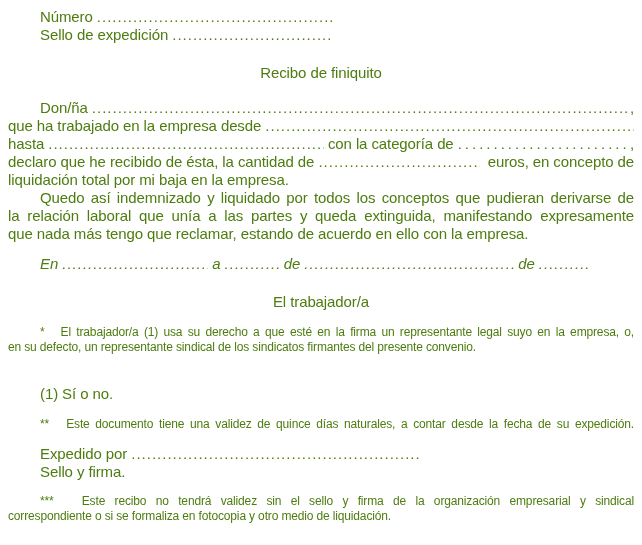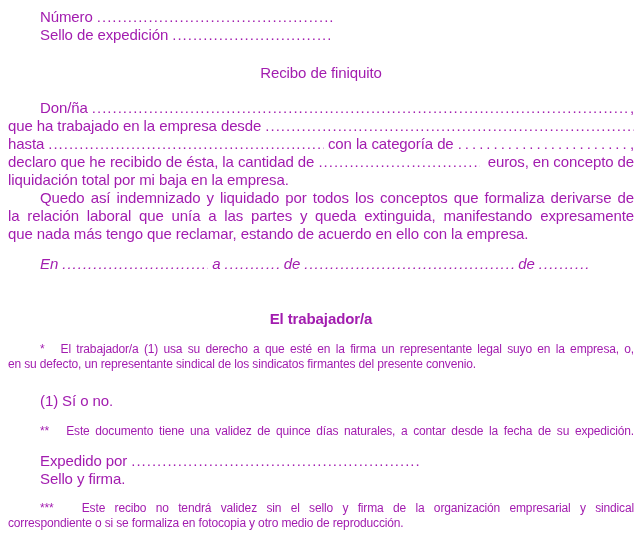--- a/index.html
+++ b/index.html
@@ -3,21 +3,21 @@
 <meta charset="utf-8">
 <style>
   html, body { margin: 0; padding: 0; background: #ffffff; }
   .page {
     position: relative;
     width: 642px;
     height: 545px;
     box-sizing: border-box;
     padding: 8px 8px 0 8px;
     background: #ffffff;
-    color: #a21caf;
+    color: #4d7c0f;
     font-family: "Liberation Sans", sans-serif;
     font-size: 15px;
     line-height: 18px;
     overflow: hidden;
   }
   .line { overflow: hidden; letter-spacing: -0.1px; white-space: nowrap; }
   .line.flex { display: flex; align-items: baseline; white-space: normal; }
   .t { white-space: pre; flex: 0 0 auto; }
   .dots {
     overflow: hidden;
@@ -51,22 +51,22 @@
   [data-name="footnote-1-line-1"],
   [data-name="footnote-2-line"],
   [data-name="footnote-3-line-1"] { text-align: justify; text-align-last: justify; }
 
   
   [data-name^="footnote-"] { font-size: 12px; line-height: 15px; letter-spacing: -0.15px; }
 
   
   [data-name="document-title"]    { margin: 20px 0 17px 0; }
   [data-name="en-fecha-line"]     { margin-top: 12px; font-style: italic; }
-  [data-name="trabajador-heading"]{ margin: 37px 0 14px 0; font-weight: bold; }
-  [data-name="si-o-no-line"]      { margin-top: 20px; }
+  [data-name="trabajador-heading"]{ margin: 20px 0 14px 0; }
+  [data-name="si-o-no-line"]      { margin-top: 30px; }
   [data-name="footnote-2-line"]   { margin-top: 14px; }
   [data-name="expedido-por-line"] { margin-top: 13px; text-align: center; }
   [data-name="sello-firma-line"]  { }
   [data-name="footnote-3-line-1"] { margin-top: 13px; }
 </style>
 </head>
 <body>
 
 <div class="page" data-name="finiquito-document-page">
   <div id="doc-lines" data-name="document-body">
@@ -94,21 +94,21 @@
         <span class="t" data-name="text-segment"> con la categoría de </span>
         <span class="dots sp" data-name="dotted-blank" style="flex: 1 1 0px;">............................................................................................................................................................................................................................</span>
         <span class="t" data-name="text-segment">,</span>
       </div>
       <div class="line flex" data-name="cantidad-euros-line">
         <span class="t" data-name="text-segment">declaro que he recibido de ésta, la cantidad de </span>
         <span class="dots" data-name="dotted-blank" style="flex: 1 1 0px;">............................................................................................................................................................................................................................</span>
         <span class="t" data-name="text-segment">  euros, en concepto de</span>
       </div>
       <div class="line" data-name="liquidacion-line">liquidación total por mi baja en la empresa.</div>
-      <div class="line" data-name="quedo-line">Quedo así indemnizado y liquidado por todos los conceptos que formaliza derivarse de</div>
+      <div class="line" data-name="quedo-line">Quedo así indemnizado y liquidado por todos los conceptos que pudieran derivarse de</div>
       <div class="line" data-name="relacion-line">la relación laboral que unía a las partes y queda extinguida, manifestando expresamente</div>
       <div class="line" data-name="reclamar-line">que nada más tengo que reclamar, estando de acuerdo en ello con la empresa.</div>
       <div class="line flex" data-name="en-fecha-line">
         <span class="t" data-name="text-segment">En </span>
         <span class="dots" data-name="dotted-blank" style="width: 146px;">............................................................................................................................................................................................................................</span>
         <span class="t" data-name="text-segment"> a </span>
         <span class="dots" data-name="dotted-blank" style="width: 55px;">............................................................................................................................................................................................................................</span>
         <span class="t" data-name="text-segment"> de </span>
         <span class="dots" data-name="dotted-blank" style="width: 210px;">............................................................................................................................................................................................................................</span>
         <span class="t" data-name="text-segment"> de </span>
@@ -118,15 +118,15 @@
       <div class="line" data-name="footnote-1-line-1">*&nbsp;&nbsp;&nbsp;El trabajador/a (1) usa su derecho a que esté en la firma un representante legal suyo en la empresa, o,</div>
       <div class="line" data-name="footnote-1-line-2">en su defecto, un representante sindical de los sindicatos firmantes del presente convenio.</div>
       <div class="line" data-name="si-o-no-line">(1) Sí o no.</div>
       <div class="line" data-name="footnote-2-line">**&nbsp;&nbsp;&nbsp;Este documento tiene una validez de quince días naturales, a contar desde la fecha de su expedición.</div>
       <div class="line flex" data-name="expedido-por-line">
         <span class="t" data-name="text-segment">Expedido por </span>
         <span class="dots" data-name="dotted-blank" style="width: 288px;">............................................................................................................................................................................................................................</span>
       </div>
       <div class="line" data-name="sello-firma-line">Sello y firma.</div>
       <div class="line" data-name="footnote-3-line-1">***&nbsp;&nbsp;&nbsp;Este recibo no tendrá validez sin el sello y firma de la organización empresarial y sindical</div>
-      <div class="line" data-name="footnote-3-line-2">correspondiente o si se formaliza en fotocopia y otro medio de reproducción.</div>
+      <div class="line" data-name="footnote-3-line-2">correspondiente o si se formaliza en fotocopia y otro medio de liquidación.</div>
     </div>
 </div>
 
 </body></html>

